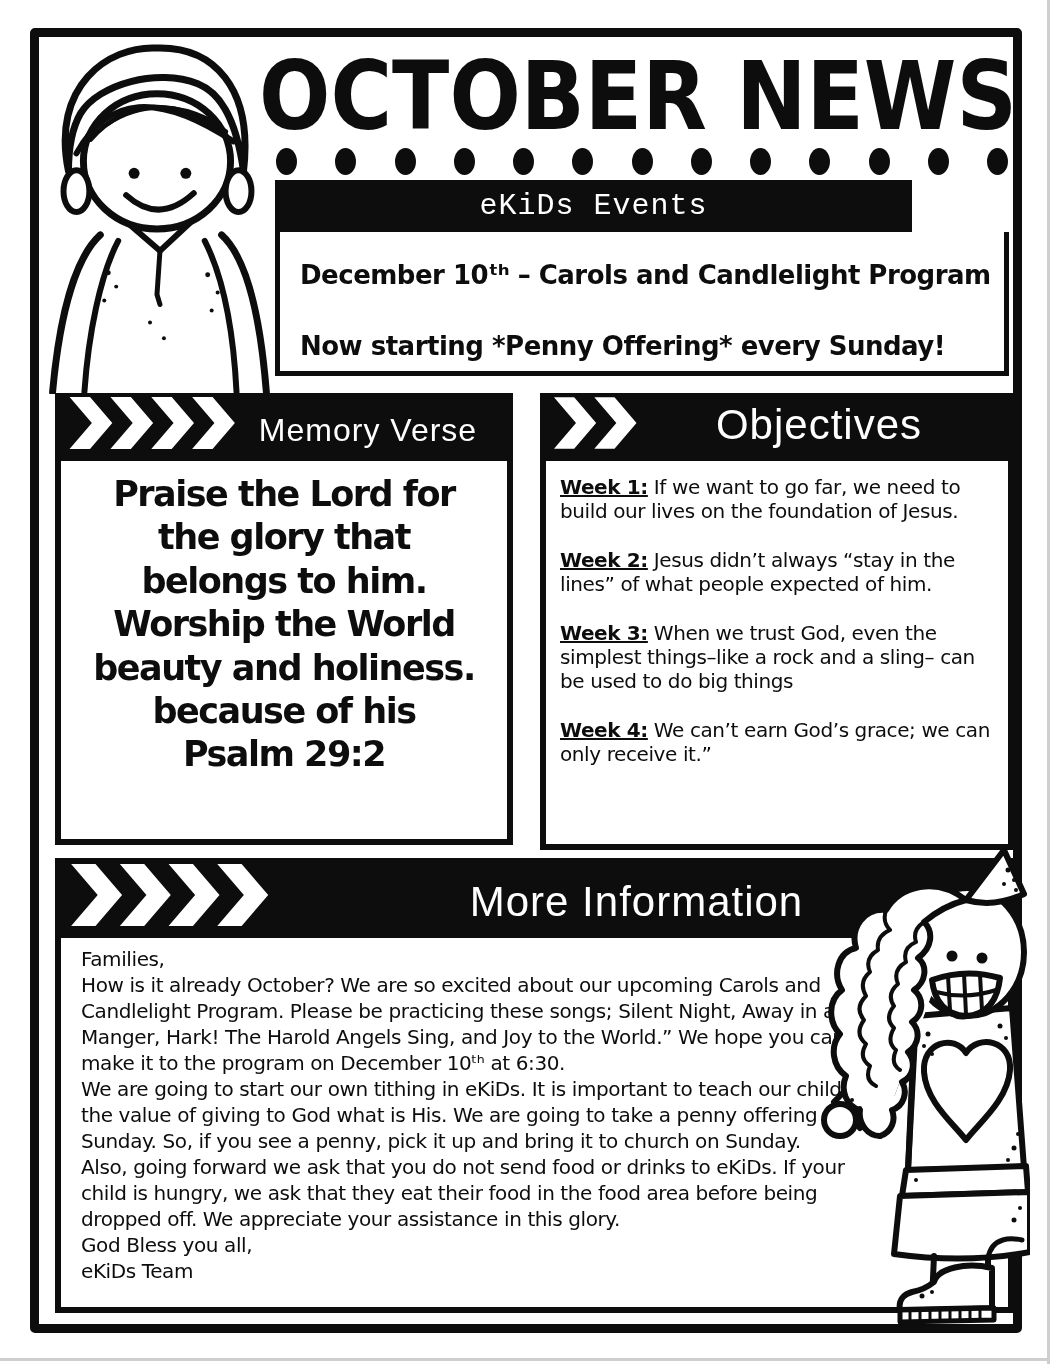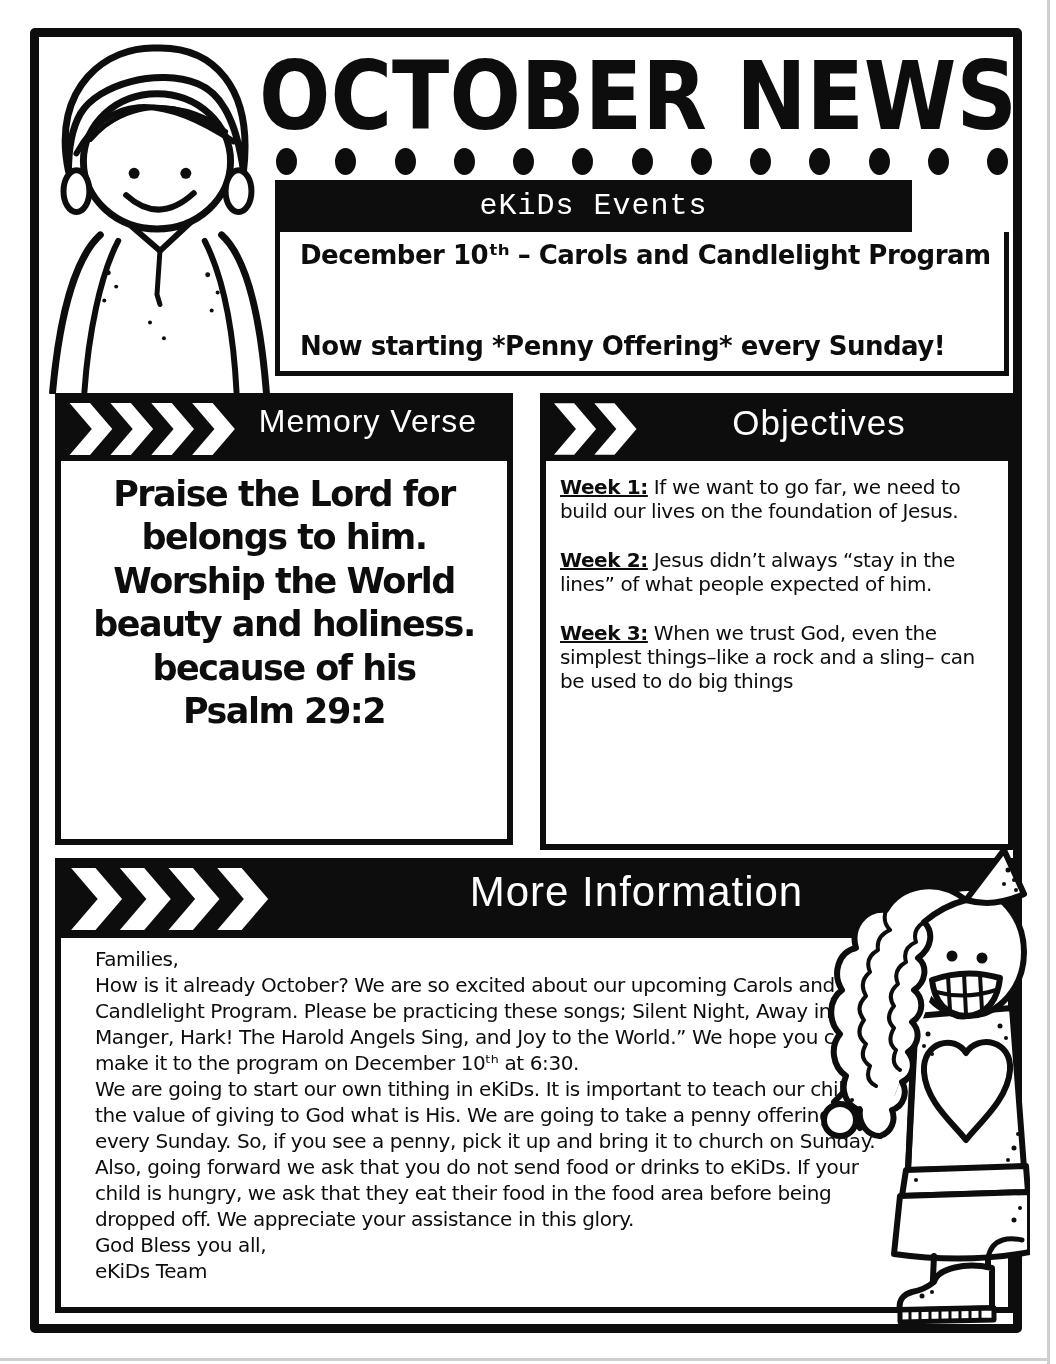--- a/index.html
+++ b/index.html
@@ -27,47 +27,47 @@
   .dots { position:absolute; left:276px; top:146px; width:732px; height:30px; z-index:2;
           display:flex; justify-content:space-between; align-items:center; }
   .dots i { width:21px; height:27px; border-radius:50%; background:#0d0d0d; }
 
   
   .events-banner { position:absolute; left:275px; top:180px; width:637px; height:52px; z-index:2;
                    background:#0d0d0d; color:#fff; display:flex; align-items:center; justify-content:center;
                    font-family:Liberation Mono, monospace; font-size:30px; letter-spacing:1px; }
   .events-box { position:absolute; left:275px; top:232px; width:734px; height:144px; z-index:2;
                 background:#fff; border:5px solid #0d0d0d; border-top:none;
-                padding:8px 20px 10px 20px; display:flex; flex-direction:column; justify-content:space-between; }
+                padding:28px 20px 10px 20px; display:flex; flex-direction:column; justify-content:space-between; }
   .events-box .line { font-size:26px; font-weight:600; letter-spacing:-0.5px; white-space:nowrap; }
 
   
   .section { position:absolute; background:#fff; border:6px solid #0d0d0d; z-index:2; }
-  .sec-head { background:#0d0d0d; display:flex; align-items:flex-start; padding:4px 12px 0 8px; }
+  .sec-head { background:#0d0d0d; display:flex; align-items:flex-end; padding:4px 12px 12px 8px; }
   .sec-head svg { display:block; }
   .sec-title { flex:1; text-align:center; color:#ffffff;
                font-family:"Liberation Sans", sans-serif; letter-spacing:1px; }
 
   .memory { left:55px; top:393px; width:458px; height:452px; }
   .memory .sec-head { height:62px; }
   .memory .sec-title { font-size:32px; }
   .verse { padding:12px 4px 0 4px; text-align:center; font-weight:bold;
            font-size:35px; line-height:1.24; letter-spacing:-1.5px; }
 
   .objectives { left:540px; top:393px; width:474px; height:457px; }
   .objectives .sec-head { height:62px; }
-  .objectives .sec-title { font-size:35px; }
+  .objectives .sec-title { font-size:42px; }
   .weeks { padding:14px 12px 0 14px; }
   .week { font-size:20px; line-height:1.22; letter-spacing:-0.4px; margin-bottom:24px; }
   .week .wk { font-weight:bold; text-decoration:underline; }
 
   .moreinfo { left:55px; top:858px; width:959px; height:455px; }
   .moreinfo .sec-head { height:74px; }
   .moreinfo .sec-title { font-size:42px; }
-  .mi-body { padding:8px 120px 0 34px; font-size:20px; line-height:1.3; letter-spacing:-0.4px; }
+  .mi-body { padding:8px 120px 0 20px; font-size:20px; line-height:1.3; letter-spacing:-0.4px; }
   .mi-body p { margin:0; }
   .mi-close { margin-top:26px; }
 </style>
 </head>
 <body>
 
 <div class="page-edge-right"></div>
 <div class="page-edge-bottom"></div>
 
 <div class="page-frame"></div>
@@ -140,20 +140,21 @@
         <polygon points="0,0 22,0 46,28 22,56 0,56 24,28"></polygon>
         <polygon points="44,0 66,0 90,28 66,56 44,56 68,28"></polygon>
         <polygon points="88,0 110,0 134,28 110,56 88,56 112,28"></polygon>
         <polygon points="132,0 154,0 178,28 154,56 132,56 156,28"></polygon>
       </g>
     </svg>
     <div class="sec-title">Memory Verse</div>
   </div>
   <div class="verse">
     <div>Praise the Lord for</div>
+    <div>the glory that</div>
     <div>belongs to him.</div>
     <div>Worship the World</div>
     <div>beauty and holiness.</div>
     <div>because of his</div>
     <div>Psalm 29:2</div>
   </div>
 </div>
 
 <div class="section objectives">
   <div class="sec-head">
@@ -162,20 +163,21 @@
         <polygon points="0,0 22,0 46,28 22,56 0,56 24,28"></polygon>
         <polygon points="44,0 66,0 90,28 66,56 44,56 68,28"></polygon>
       </g>
     </svg>
     <div class="sec-title">Objectives</div>
   </div>
   <div class="weeks">
     <div class="week"><span class="wk">Week 1:</span> <span>If we want to go far, we need to build our lives on the foundation of Jesus.</span></div>
     <div class="week"><span class="wk">Week 2:</span> <span>Jesus didn’t always “stay in the lines” of what people expected of him.</span></div>
     <div class="week"><span class="wk">Week 3:</span> <span>When we trust God, even the simplest things–like a rock and a sling– can be used to do big things</span></div>
+    <div class="week"><span class="wk">Week 4:</span> <span>We can’t earn God’s grace; we can only receive it.”</span></div>
   </div>
 </div>
 
 <div class="section moreinfo">
   <div class="sec-head">
     <svg width="208" height="62" viewBox="0 0 184 56">
       <g fill="#ffffff">
         <polygon points="0,0 22,0 46,28 22,56 0,56 24,28"></polygon>
         <polygon points="44,0 66,0 90,28 66,56 44,56 68,28"></polygon>
         <polygon points="88,0 110,0 134,28 110,56 88,56 112,28"></polygon>

